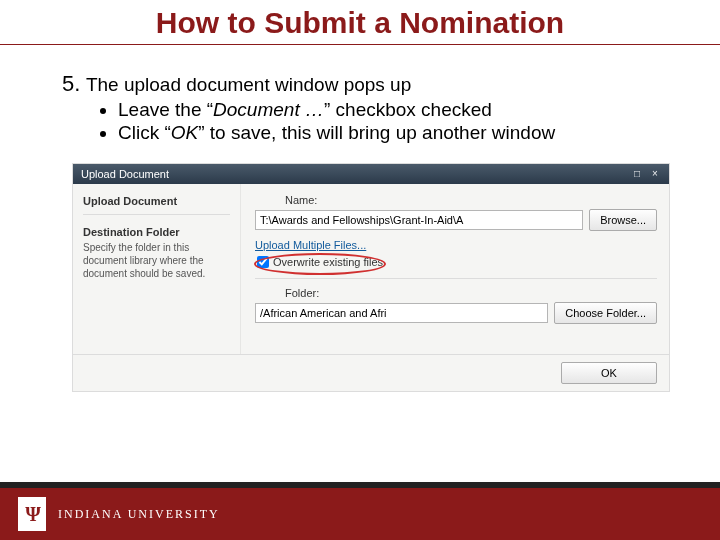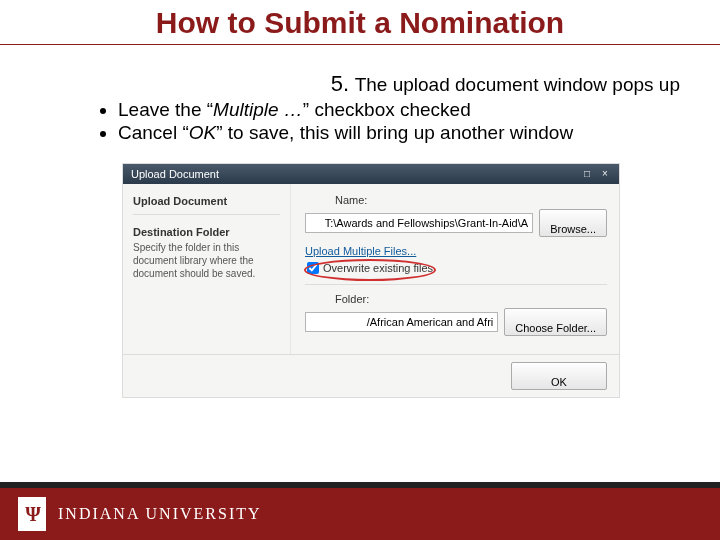--- a/index.html
+++ b/index.html
@@ -22,41 +22,40 @@
     border: none;
     border-top: 1px solid #8b1a1a;
     margin: 0;
   }
   .content {
     padding: 26px 40px 0 62px;
     color: #000;
   }
   .step-line {
     font-size: 20px;
-    text-align: right;
   }
   .step-num {
     font-size: 22px;
   }
   .step-text {
     font-size: 19px;
   }
   .bullets {
     list-style: disc;
     padding-left: 56px;
     font-size: 19px;
     line-height: 1.2;
     margin-top: 2px;
   }
   .italic { font-style: italic; }
 
   
   .dialog-wrap {
     margin: 18px auto 0 auto;
-    width: 498px;
+    width: 598px;
     border: 1px solid #dcdcdc;
     background: #f5f5f3;
     font-family: Tahoma, Arial, sans-serif;
     font-size: 11px;
     color: #333;
   }
   .titlebar {
     background: linear-gradient(#4a5a6a, #2b3a4a);
     color: #fff;
     padding: 4px 8px;
@@ -117,25 +116,24 @@
     margin-bottom: 8px;
   }
   .text-input {
     flex: 1;
     height: 20px;
     font-size: 11px;
     padding: 2px 4px;
     border: 1px solid #b5b5b5;
     background: #fff;
     font-family: inherit;
-    text-align: right;
   }
   .btn {
     height: 22px;
-    padding: 13px 10px;
+    padding: 4px 10px;
     font-size: 11px;
     background: linear-gradient(#fefefe, #e6e6e6);
     border: 1px solid #ababab;
     border-radius: 2px;
     font-family: inherit;
   }
   .link-line a {
     color: #115a9c;
     text-decoration: underline;
     font-size: 11px;
@@ -204,41 +202,41 @@
     font-weight: bold;
     font-size: 20px;
     display: flex;
     align-items: center;
     justify-content: center;
     margin-right: 12px;
     letter-spacing: -2px;
   }
   .iu-text {
     font-family: Georgia, 'Times New Roman', serif;
-    font-size: 16px;
+    font-size: 12px;
     letter-spacing: 2px;
   }
 </style>
 </head>
 <body>
 
 <div class="slide-title">How to Submit a Nomination</div>
 <hr class="hr">
 
 <div class="content">
   <div class="step-line">
     <span class="step-num">5.</span>
     <span class="step-text">The upload document window pops up</span>
   </div>
   <ul class="bullets">
     <li>
-      <span>Leave the “</span><span class="italic">Multiple …</span><span>” checkbox checked</span>
+      <span>Leave the “</span><span class="italic">Document …</span><span>” checkbox checked</span>
     </li>
     <li>
-      <span>Cancel “</span><span class="italic">OK</span><span>” to save, this will bring up another window</span>
+      <span>Click “</span><span class="italic">OK</span><span>” to save, this will bring up another window</span>
     </li>
   </ul>
 
   <div class="dialog-wrap">
     <div class="titlebar">
       <span>Upload Document</span>
       <div class="titlebar-ctrls">
         <span>□</span>
         <span>×</span>
       </div>

